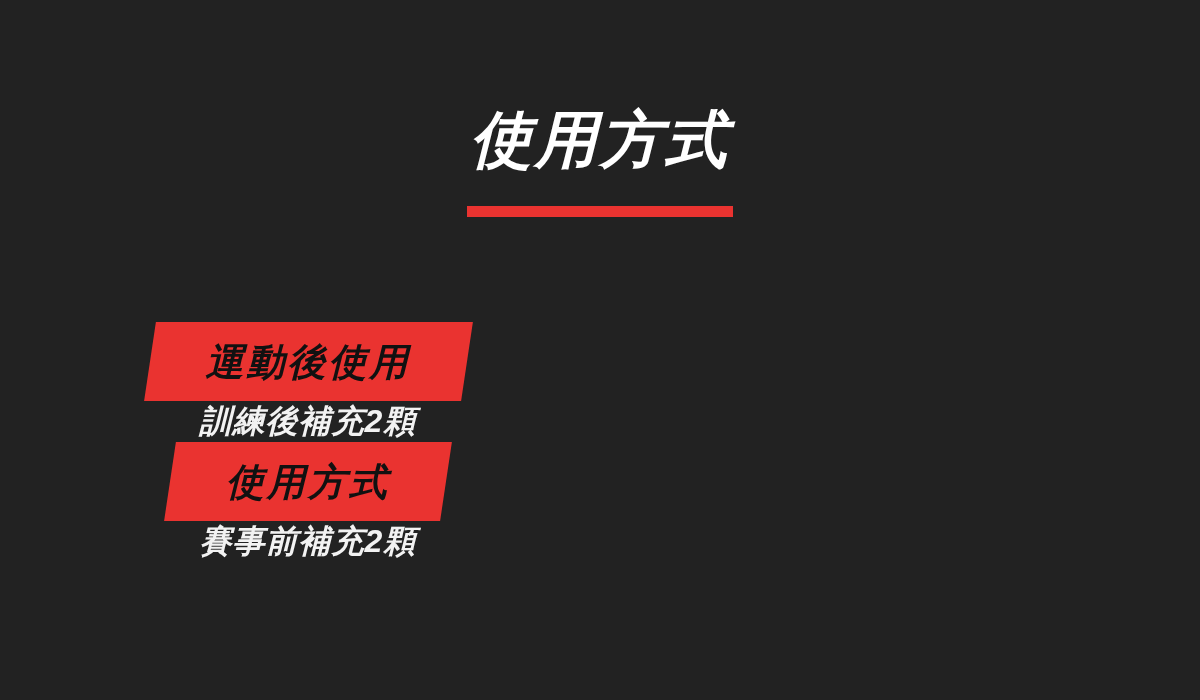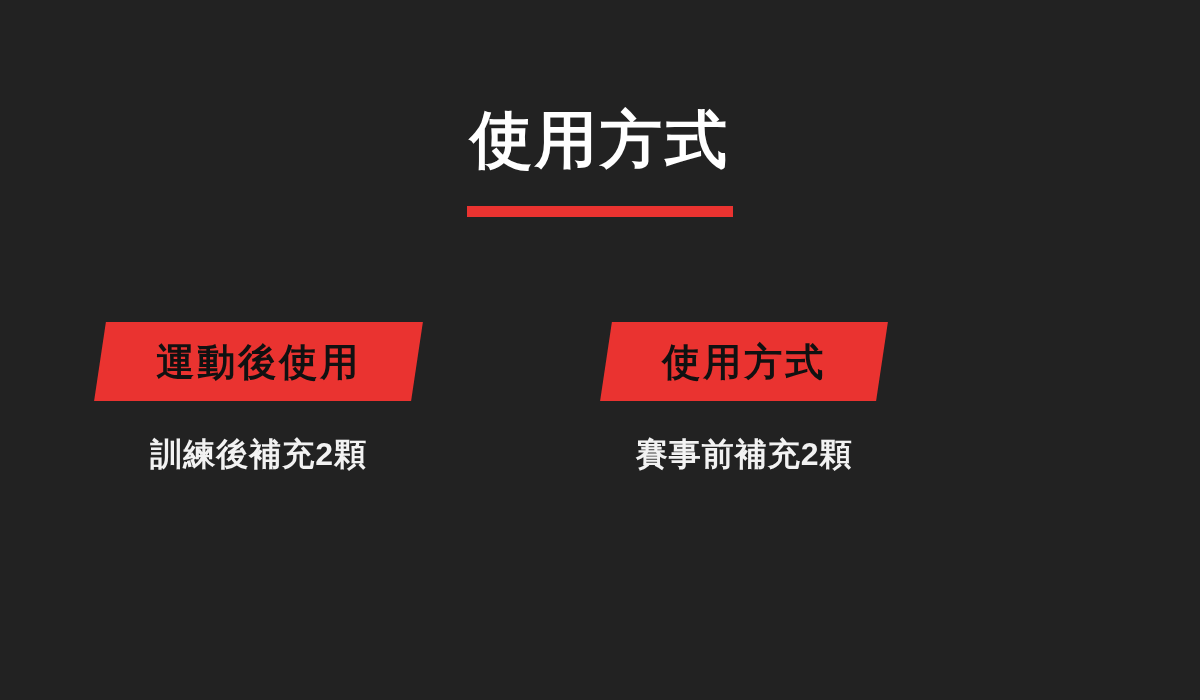--- a/index.html
+++ b/index.html
@@ -12,20 +12,21 @@
     background: #222222;
     font-family: "Liberation Sans", "DejaVu Sans", sans-serif;
     overflow: hidden;
   }
 
   .slide {
     position: relative;
     width: 1200px;
     height: 700px;
     background: #222222;
+    font-style: italic;
   }
 
   
   .heading-block {
     position: absolute;
     left: 0;
     top: 104px;
     width: 1200px;
     text-align: center;
   }
@@ -40,25 +41,25 @@
   .title-rule {
     width: 266px;
     height: 11px;
     background: #ea3330;
     margin: 30px auto 0 auto;
   }
 
   
   .columns {
     position: absolute;
-    left: 16px;
+    left: 8px;
     top: 322px;
     width: 971px;
     display: flex;
-    flex-direction: row;
+    flex-direction: column;
     align-items: flex-start;
     justify-content: flex-start;
   }
   .column {
     width: 600px;
     display: flex;
     flex-direction: column;
     align-items: center;
   }
 
@@ -86,21 +87,20 @@
     font-size: 38px;
     line-height: 38px;
     font-weight: bold;
     color: #111111;
     letter-spacing: 3px;
     white-space: nowrap;
   }
 
   
   .details {
-    margin-top: 33px;
     text-align: center;
   }
   .detail-line {
     font-size: 32px;
     line-height: 41px;
     font-weight: bold;
     color: #f2f2f2;
     letter-spacing: 1px;
     white-space: nowrap;
   }

